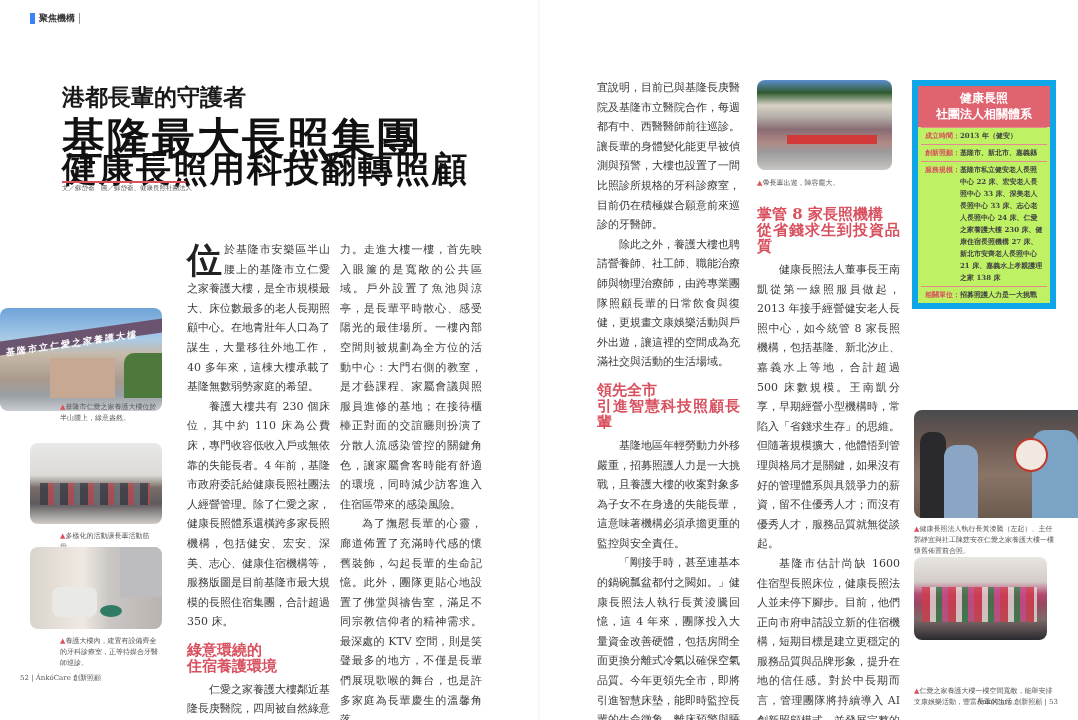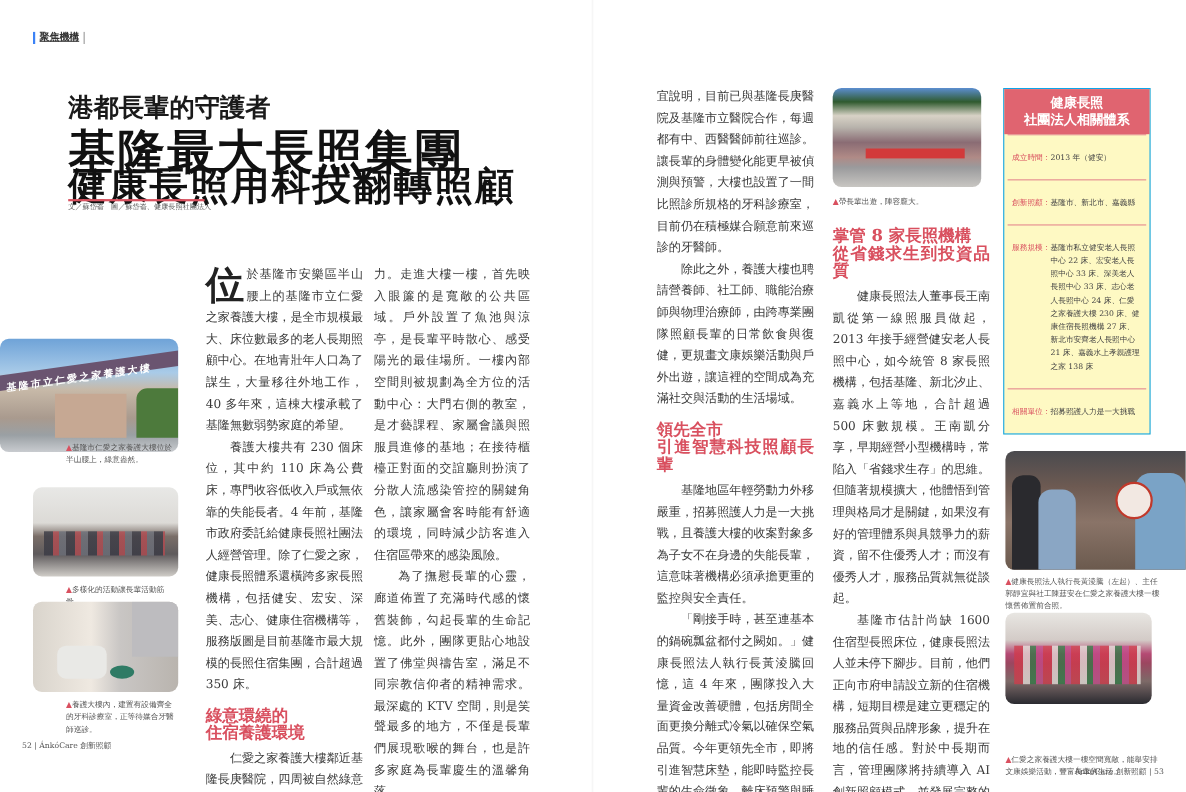--- a/index.html
+++ b/index.html
@@ -1,34 +1,34 @@
 <!DOCTYPE html>
 <html><head>
 <meta charset="utf-8">
 <style>
   html,body{margin:0;padding:0;background:#fff;}
   body{width:1078px;height:720px;position:relative;overflow:hidden;font-family:"DejaVu Serif",serif;color:#333;}
   .abs{position:absolute;}
-  .section-tag{left:30px;top:29px;font-size:9px;color:#333;font-weight:bold;border-left:2px solid #3b82f6;border-right:1px solid #999;padding:0 4px;line-height:11px;text-decoration:underline;}
+  .section-tag{left:30px;top:13px;font-size:9px;color:#333;font-weight:bold;border-left:5px solid #3b82f6;border-right:1px solid #999;padding:0 4px;line-height:11px;}
   .kicker{left:62px;top:82px;font-size:23px;font-weight:bold;color:#1a1a1a;letter-spacing:0px;}
   .title1{left:62px;top:110px;font-size:43px;font-weight:bold;color:#111;letter-spacing:2px;}
   .title2{left:62px;top:146px;font-size:35px;font-weight:bold;color:#111;letter-spacing:2px;}
   .title-underline{left:62px;top:181px;width:124px;height:2px;background:#d9505f;}
   .byline{left:62px;top:184px;font-size:6.5px;color:#555;}
   .col{font-size:11px;line-height:19.6px;color:#3a3a3a;text-align:justify;}
   .col p{margin:0;text-indent:2em;}
   .col p.noindent{text-indent:0;}
   .dropcap{float:left;font-size:35px;line-height:36px;font-weight:bold;color:#222;margin:2px 2px 0 0;}
   .subhead{color:#d9505f;font-size:15px;line-height:16px;font-weight:bold;margin:10px 0 6px 0;}
   .photo{border-radius:8px;overflow:hidden;}
   .caption{font-size:7px;line-height:11px;color:#555;}
   .caption .tri{color:#d9505f;font-size:7px;}
-  .infobox{left:912px;top:80px;width:132px;border:1px solid #0ea5e9;background:#fef9c3;}
+  .infobox{left:912px;top:80px;width:132px;border:6px solid #0ea5e9;background:#bef264;}
   .infobox .hd{background:#e06470;color:#fff;text-align:center;font-size:12px;line-height:16px;font-weight:bold;padding:4px 0 5px;}
-  .infobox .row{display:flex;font-size:7px;line-height:12px;padding:14px 4px;border-top:1px solid #e4898f;margin:0 3px;}
+  .infobox .row{display:flex;font-size:7px;line-height:12px;padding:2px 4px;border-top:1px solid #e4898f;margin:0 3px;font-weight:bold;}
   .infobox .row:first-of-type{border-top:none;}
   .infobox .k{color:#d9505f;white-space:nowrap;}
   .infobox .v{color:#444;}
   .folio{font-size:7px;color:#555;}
   .gutter{left:538px;top:0;width:2px;height:720px;background:linear-gradient(90deg,#f2f2f2,#fff);}
 </style>
 </head>
 <body>
 
 <div class="abs gutter"></div>

